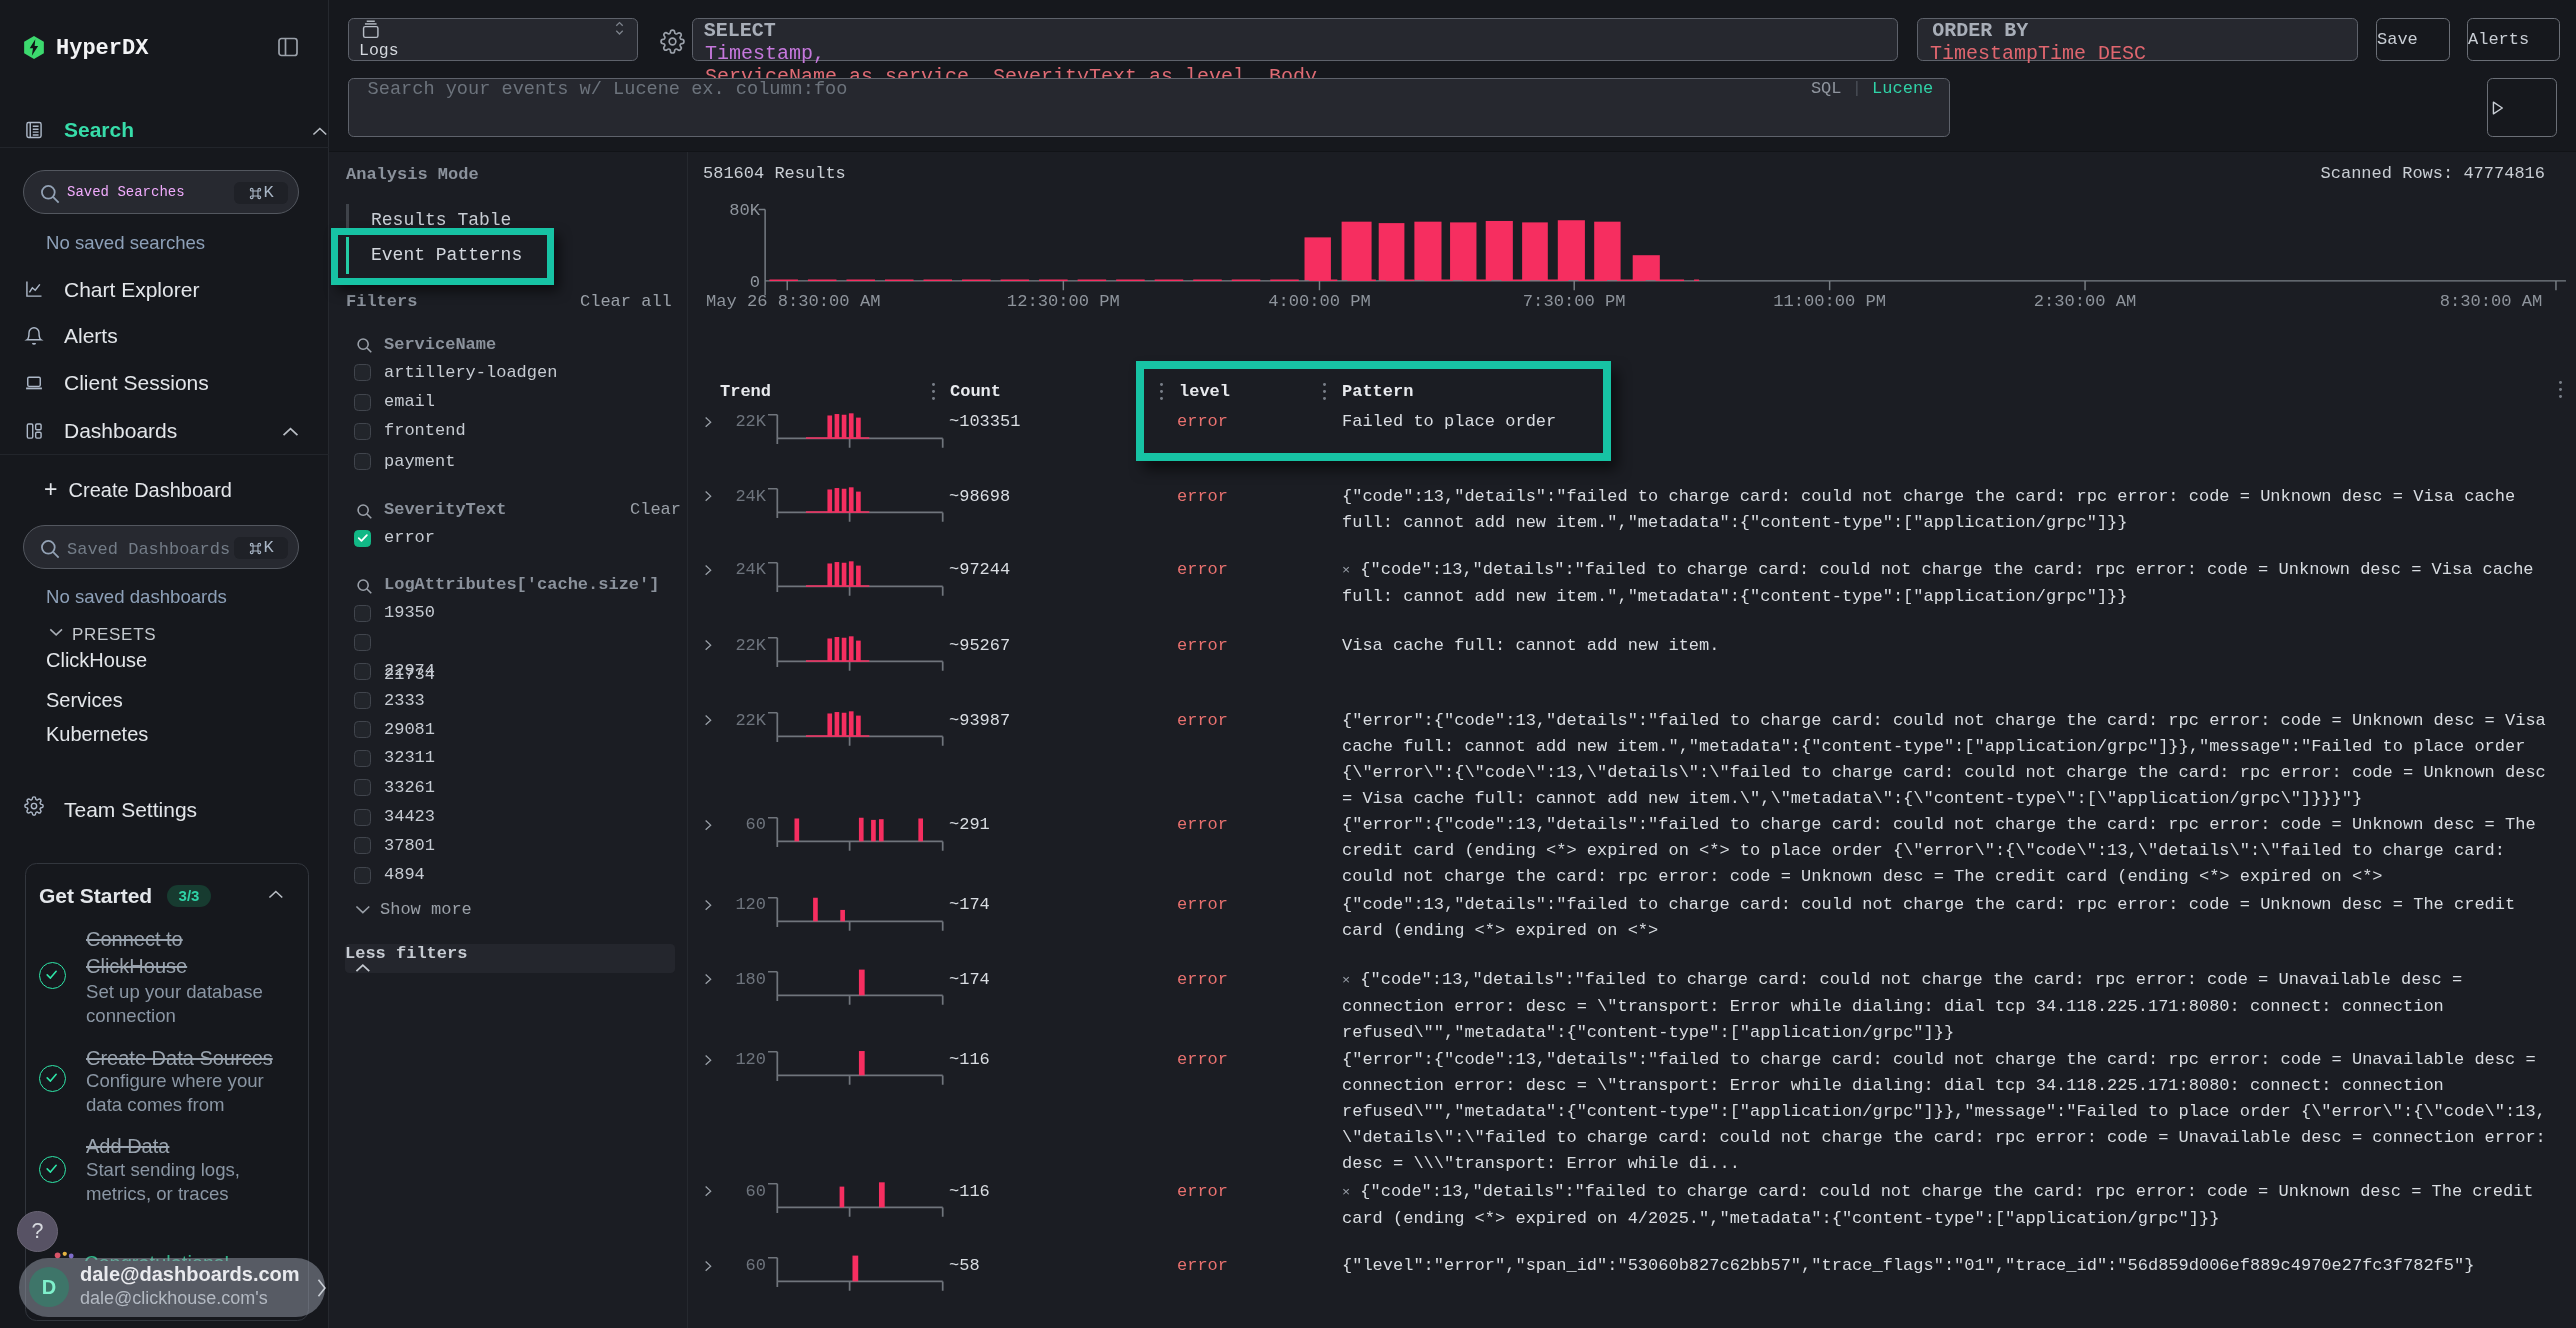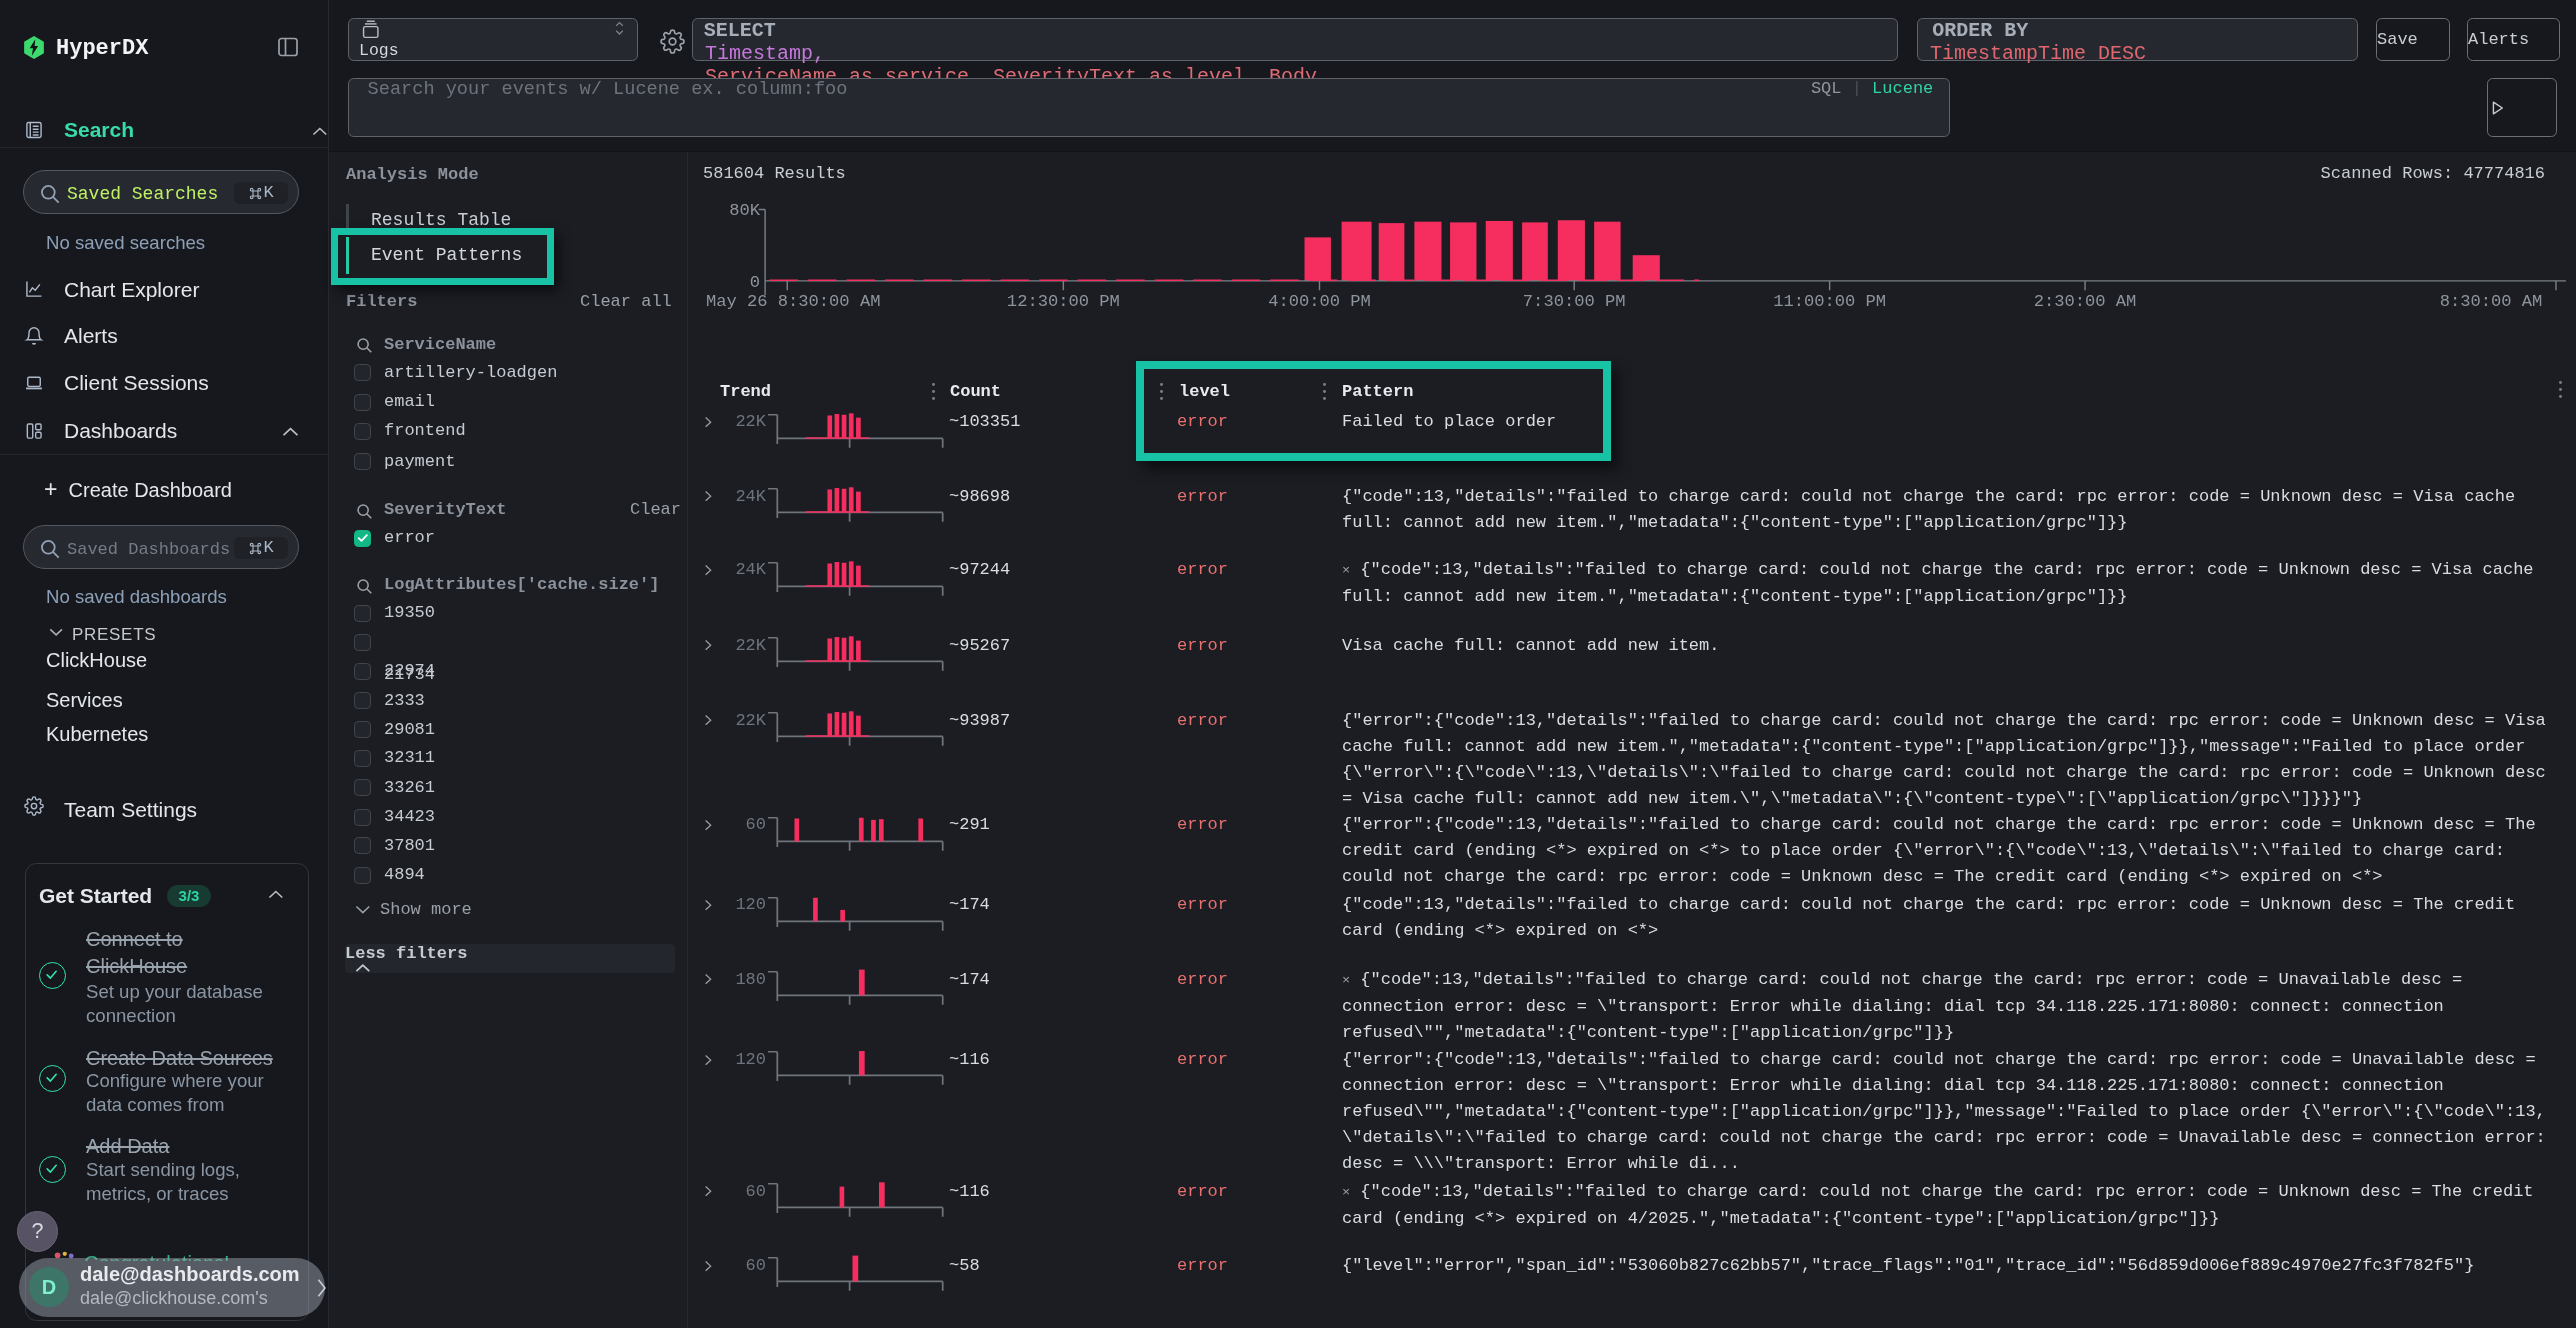--- a/index.html
+++ b/index.html
@@ -437,21 +437,21 @@
     </svg>
   <div class="nav" style="top:118px; color:#37DCA9; font-weight:bold;">Search</div>
   <svg class="abs" style="left:312px; top:126px;" width="15.7" height="10.7" viewBox="0 0 22 14" fill="none" stroke="#B9BEC5" stroke-width="2.2">
       <path d="M2 11.5 11 3l9 8.5"></path>
     </svg>
   <div class="pill" style="top:170px;"></div>
   <svg class="abs" style="left:38px; top:182px;" width="23.6" height="23.6" viewBox="0 0 24 24" fill="none" stroke="#93A2B5" stroke-width="1.8">
       <circle cx="10.5" cy="10.5" r="6.5"></circle>
       <path d="M15.5 15.5 21 21"></path>
     </svg>
-  <div class="abs mono" style="left:67px; top:184px; font-size:18px; color:#bef264;">Saved Searches</div>
+  <div class="abs mono" style="left:67px; top:184px; font-size:14px; color:#f0abfc;">Saved Searches</div>
   <div class="abs mono" style="left:234px; top:182px; width:54px; height:22px; border-radius:5.7px; font-size:17px; color:#A9B6C6; text-align:center; line-height:21.5px; background:#1F2127;"><svg width="15" height="15" viewBox="0 0 20 20" style="display:inline-block;vertical-align:-3.6px" fill="none" stroke="#A9B6C6" stroke-width="1.5">
         <path d="M6.7 6.7 V4.9 A1.8 1.8 0 1 0 4.9 6.7 H6.7 M6.7 6.7 H13.3 M6.7 6.7 V13.3 M13.3 6.7 V4.9 A1.8 1.8 0 1 1 15.1 6.7 H13.3 M13.3 6.7 V13.3 M6.7 13.3 H4.9 A1.8 1.8 0 1 0 6.7 15.1 V13.3 M13.3 13.3 H15.1 A1.8 1.8 0 1 1 13.3 15.1 V13.3 M6.7 13.3 H13.3"></path>
       </svg>K</div>
   <div class="nav sans slate" style="left:46px; top:231px; font-size:18.6px;">No saved searches</div>
 
   <svg class="nico" style="top:279px;" width="20" height="20" viewBox="0 0 24 24" fill="none" stroke="#AEB9C9" stroke-width="1.7">
       <path d="M3.5 3 v17.5 H21"></path>
       <path d="M6.5 16 10 10.5l3.5 3L19 6.5"></path>
     </svg>
   <div class="nav" style="top:278px;">Chart Explorer</div>

